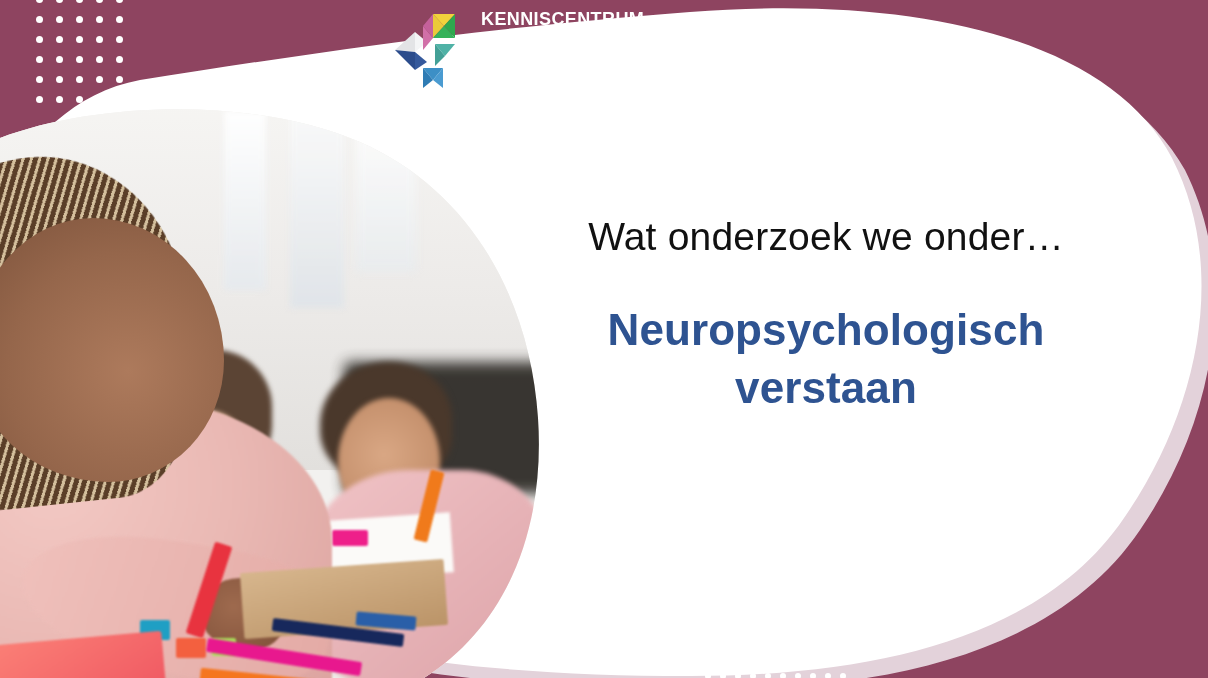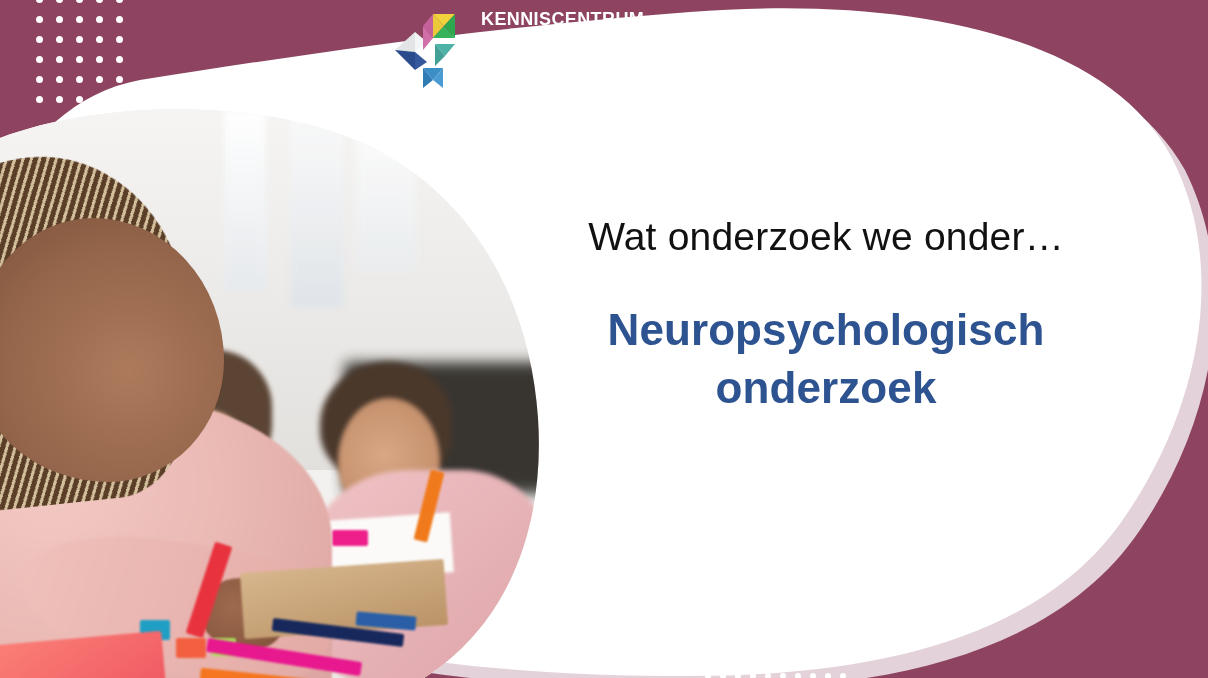--- a/index.html
+++ b/index.html
@@ -366,21 +366,21 @@
       <polygon points="40,70 50,58 50,78" fill="#4A9BD1"></polygon>
     </svg>
     <div id="logo-text">
       <span id="logo-line1">KENNISCENTRUM</span>
       <span id="logo-line2">HOOGBEGAAFDHEID</span>
     </div>
   </div>
 
   <div id="text-block">
     <p id="eyebrow">Wat onderzoek we onder…</p>
-    <h1 id="headline">Neuropsychologisch onderzoek</h1>
+    <h1 id="headline">Neuropsychologisch verstaan</h1>
   </div>
 
   <div id="dots-bottom" class="dot-grid">
       <i style="background: rgb(255, 255, 255);"></i>
       <i style="background: rgb(255, 255, 255);"></i>
       <i style="background: rgb(255, 255, 255);"></i>
       <i style="background: rgb(255, 255, 255);"></i>
       <i style="background: rgb(255, 255, 255);"></i>
       <i style="background: rgb(255, 255, 255);"></i>
       <i style="background: rgb(255, 255, 255);"></i>

